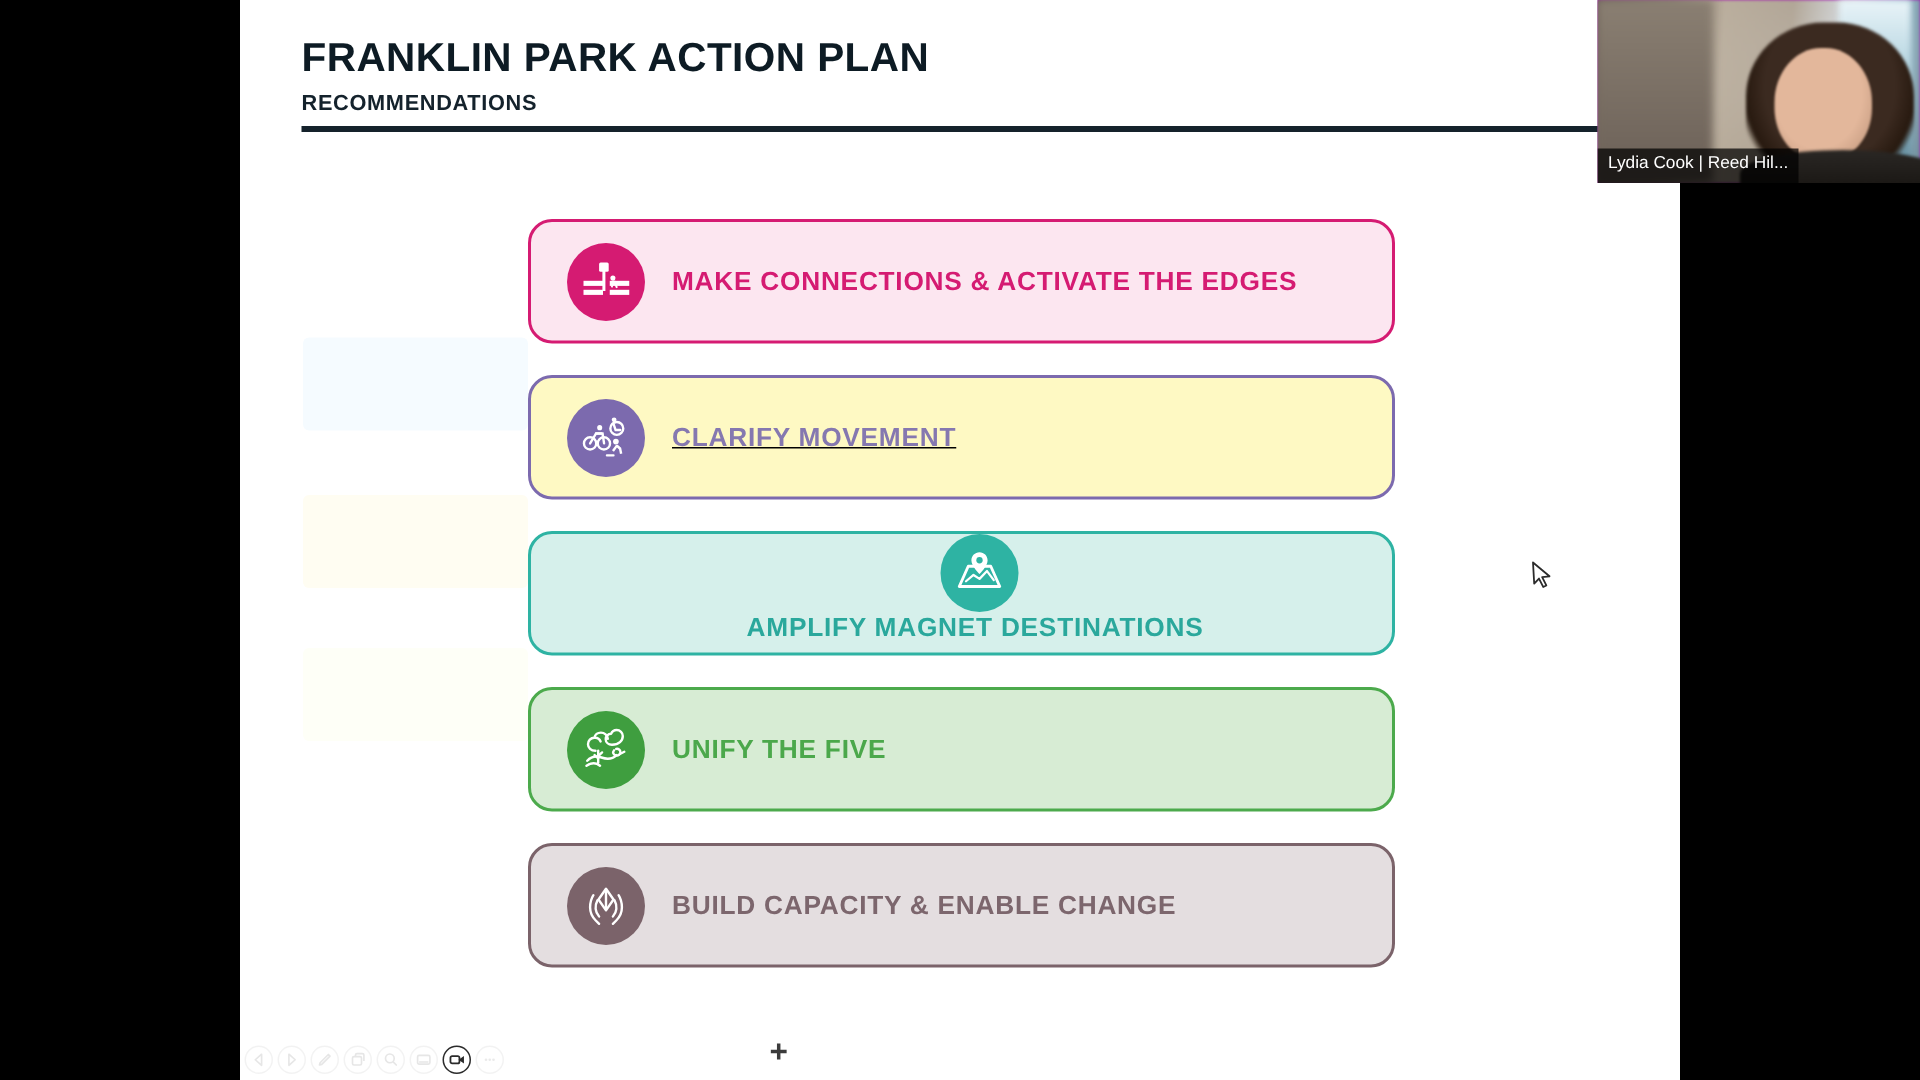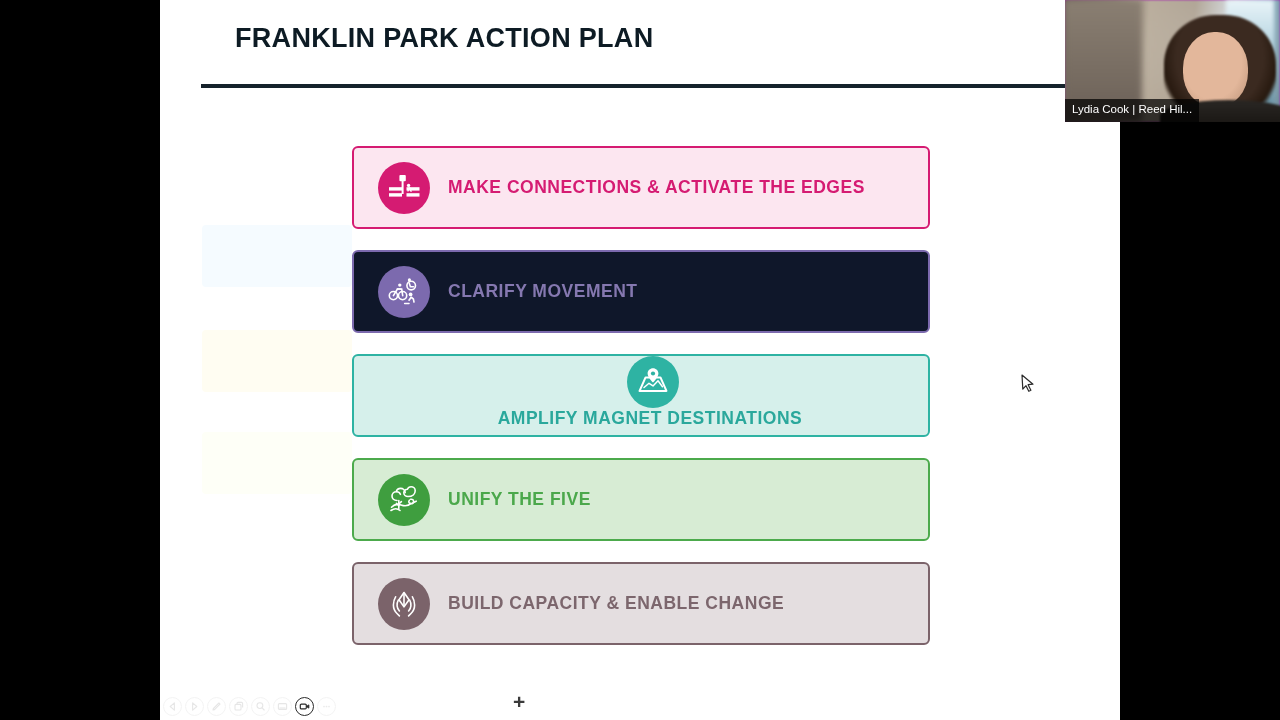--- a/index.html
+++ b/index.html
@@ -17,21 +17,21 @@
     background:#ffffff; overflow:hidden;
   }
 
   
   .ghost { position:absolute; border-radius:4px; }
   .ghost.g1 { left:42px;  top:225px; width:150px; height:62px; background:#f5fbff; }
   .ghost.g2 { left:42px;  top:330px; width:150px; height:62px; background:#fffdf2; }
   .ghost.g3 { left:42px;  top:432px; width:150px; height:62px; background:#fefff7; }
 
   
-  .header { position:absolute; left:41px; top:24px; width:878px;margin-left:34px; }
+  .header { position:absolute; left:41px; top:24px; width:878px; }
   .title {
     font-size:27px; font-weight:bold; letter-spacing:.3px;
     color:#0d1b24; line-height:1.1;
   }
   .subtitle {
     font-size:14.5px; font-weight:bold; letter-spacing:.45px;
     color:#14222c; margin-top:7px;
   }
   .rule {
     position:absolute; left:41px; top:84px; width:878px; height:4px;
@@ -56,41 +56,41 @@
   .kicker .arrow::after {
     content:""; position:absolute; right:0; top:2.5px;
     width:10px; height:10px;
     border-top:2px solid #4aab4f; border-right:2px solid #4aab4f;
     transform:rotate(45deg);
   }
 
   
   .cards { position:absolute; left:192px; top:146px; width:578px; }
   .card {
-    position:relative; height:83px; border-radius:6px;
+    position:relative; height:83px; border-radius:16px;
     border:2.5px solid #000; display:flex; align-items:center;
     margin-bottom:21px;
   }
   .card .badge {
     width:52px; height:52px; border-radius:50%;
     margin-left:24px; flex:0 0 auto;
     display:flex; align-items:center; justify-content:center;
   }
   .card .badge svg { width:34px; height:34px; display:block; }
   .card .label {
     margin-left:18px; font-size:17.5px; font-weight:bold;
     letter-spacing:.5px; white-space:nowrap;
   }
 
   
   .card.c-pink   { background:#fce6f0; border-color:#d51b72; }
   .card.c-pink   .badge { background:#d51b72; }
   .card.c-pink   .label { color:#d51b72; }
 
-  .card.c-purple { background:#0f172a; border-color:#7c6aae; }
+  .card.c-purple { background:#fef9c3; border-color:#7c6aae;text-decoration:underline; }
   .card.c-purple .badge { background:#7c6aae; }
   .card.c-purple .label { color:#8578b0; }
 
   .card.c-teal   { background:#d6f0eb; border-color:#2eb3a3;flex-direction:column; }
   .card.c-teal   .badge { background:#2eb3a3; }
   .card.c-teal   .label { color:#2aa89c; }
 
   .card.c-green  { background:#d7ecd4; border-color:#4caa4c; }
   .card.c-green  .badge { background:#3f9e3f; }
   .card.c-green  .label { color:#4ba84b; }
@@ -178,20 +178,21 @@
 <div id="screen">
 
   <div id="slide">
 
     <div class="ghost g1"></div>
     <div class="ghost g2"></div>
     <div class="ghost g3"></div>
 
     <div class="header">
       <div class="title">FRANKLIN PARK ACTION PLAN</div>
+      <div class="subtitle">RECOMMENDATIONS</div>
     </div>
     <div class="rule"></div>
 
 
     <div class="cards">
 
       <div class="card c-pink">
         <div class="badge">
           <svg viewBox="0 0 34 34" aria-hidden="true">
             <rect x="2" y="16.2" width="13" height="3.4" fill="#fff"></rect>

